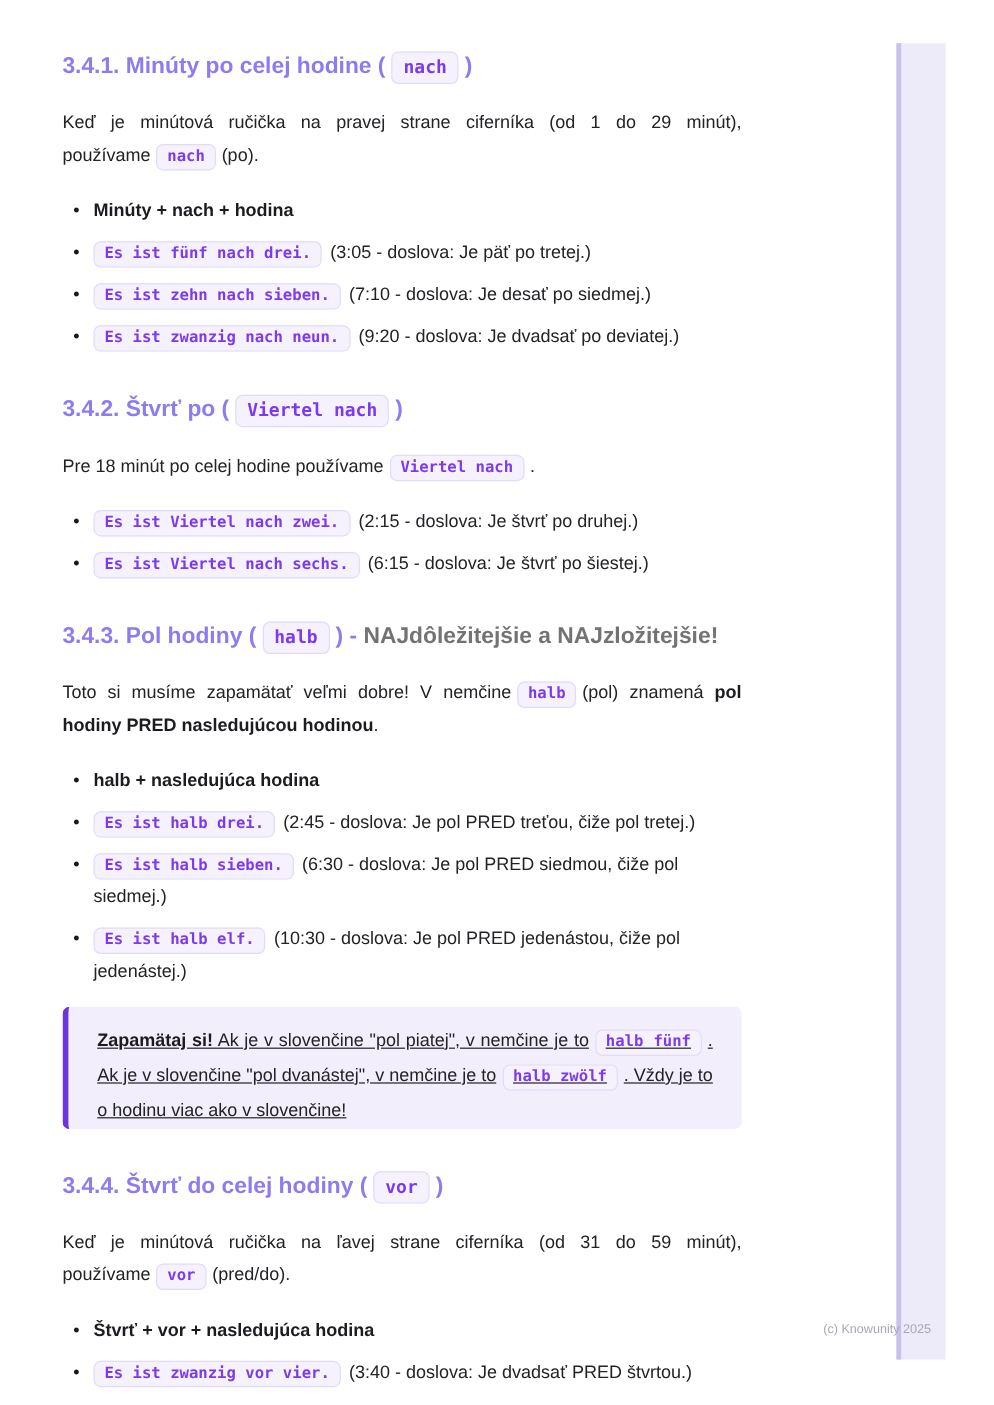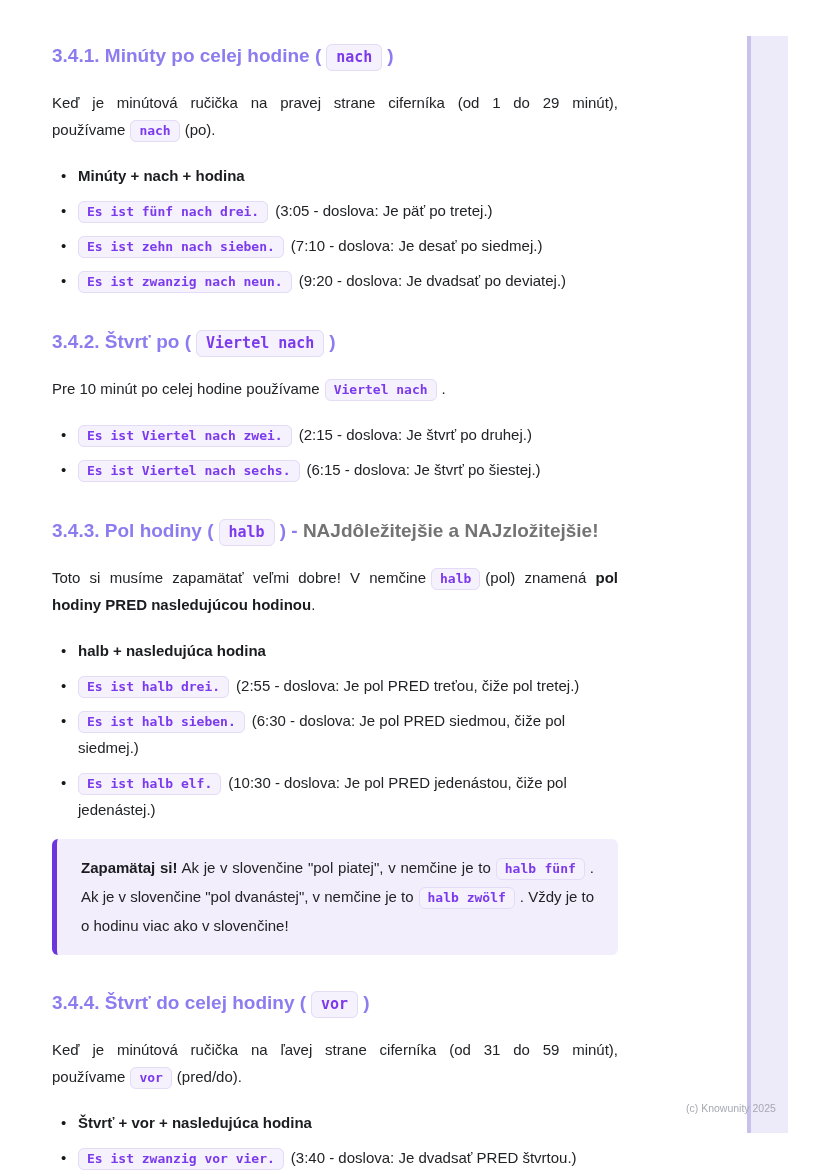--- a/index.html
+++ b/index.html
@@ -61,24 +61,25 @@
     left: 9px; top: 0;
     color: #17181c;
     font-size: 15px;
   }
   ul.bullets li .code { margin-left: 0; margin-right: 7px; }
   .callout {
     margin-top: 16px;
     background: var(--callout-bg, #f2eefb);
     border-left: 5px solid var(--callout-border, #6d35dd);
     border-radius: 6px;
-    padding: 14px 24px 15px;
+    padding: 14px 24px 1px;
     font-size: 15px;
     line-height: 29px;
     text-align: justify;
+    text-decoration: underline;
   }
   .callout b { color: #1b1c20; }
   .edge-strip {
     position: absolute;
     left: 747px; top: 36px;
     width: 41px; height: 1097px;
     background: var(--edge-strip-fill, #edeafa);
     border-left: 4px solid var(--edge-strip-border, #c8c1ec);
     z-index: 1;
   }
@@ -105,33 +106,33 @@
     <ul class="bullets">
       <li><b>Minúty + nach + hodina</b></li>
       <li><span class="code">Es ist fünf nach drei.</span><span>(3:05 - doslova: Je päť po tretej.)</span></li>
       <li><span class="code">Es ist zehn nach sieben.</span><span>(7:10 - doslova: Je desať po siedmej.)</span></li>
       <li><span class="code">Es ist zwanzig nach neun.</span><span>(9:20 - doslova: Je dvadsať po deviatej.)</span></li>
     </ul>
   </section>
 
   <section>
     <h2 class="heading"><span>3.4.2. Štvrť po (</span><span class="code code-lg">Viertel nach</span><span>)</span></h2>
-    <p class="para"><span>Pre 10 minút po celej hodine používame</span><span class="code">Viertel nach</span><span>.</span></p>
+    <p class="para"><span>Pre 18 minút po celej hodine používame</span><span class="code">Viertel nach</span><span>.</span></p>
     <ul class="bullets">
       <li><span class="code">Es ist Viertel nach zwei.</span><span>(2:15 - doslova: Je štvrť po druhej.)</span></li>
       <li><span class="code">Es ist Viertel nach sechs.</span><span>(6:15 - doslova: Je štvrť po šiestej.)</span></li>
     </ul>
   </section>
 
   <section>
     <h2 class="heading"><span>3.4.3. Pol hodiny (</span><span class="code code-lg">halb</span><span>) - </span><span class="hb">NAJdôležitejšie a NAJzložitejšie!</span></h2>
     <p class="para"><span>Toto si musíme zapamätať veľmi dobre! V nemčine</span><span class="code">halb</span><span>(pol) znamená </span><b>pol hodiny PRED nasledujúcou hodinou</b><span>.</span></p>
     <ul class="bullets">
       <li><b>halb + nasledujúca hodina</b></li>
-      <li><span class="code">Es ist halb drei.</span><span>(2:55 - doslova: Je pol PRED treťou, čiže pol tretej.)</span></li>
+      <li><span class="code">Es ist halb drei.</span><span>(2:45 - doslova: Je pol PRED treťou, čiže pol tretej.)</span></li>
       <li><span class="code">Es ist halb sieben.</span><span>(6:30 - doslova: Je pol PRED siedmou, čiže pol siedmej.)</span></li>
       <li><span class="code">Es ist halb elf.</span><span>(10:30 - doslova: Je pol PRED jedenástou, čiže pol jedenástej.)</span></li>
     </ul>
     <div class="callout"><b>Zapamätaj si!</b><span> Ak je v slovenčine "pol piatej", v nemčine je to</span><span class="code">halb fünf</span><span>. Ak je v slovenčine "pol dvanástej", v nemčine je to</span><span class="code">halb zwölf</span><span>. Vždy je to o hodinu viac ako v slovenčine!</span></div>
   </section>
 
   <section>
     <h2 class="heading"><span>3.4.4. Štvrť do celej hodiny (</span><span class="code code-lg">vor</span><span>)</span></h2>
     <p class="para"><span>Keď je minútová ručička na ľavej strane ciferníka (od 31 do 59 minút), používame</span><span class="code">vor</span><span>(pred/do).</span></p>
     <ul class="bullets">

